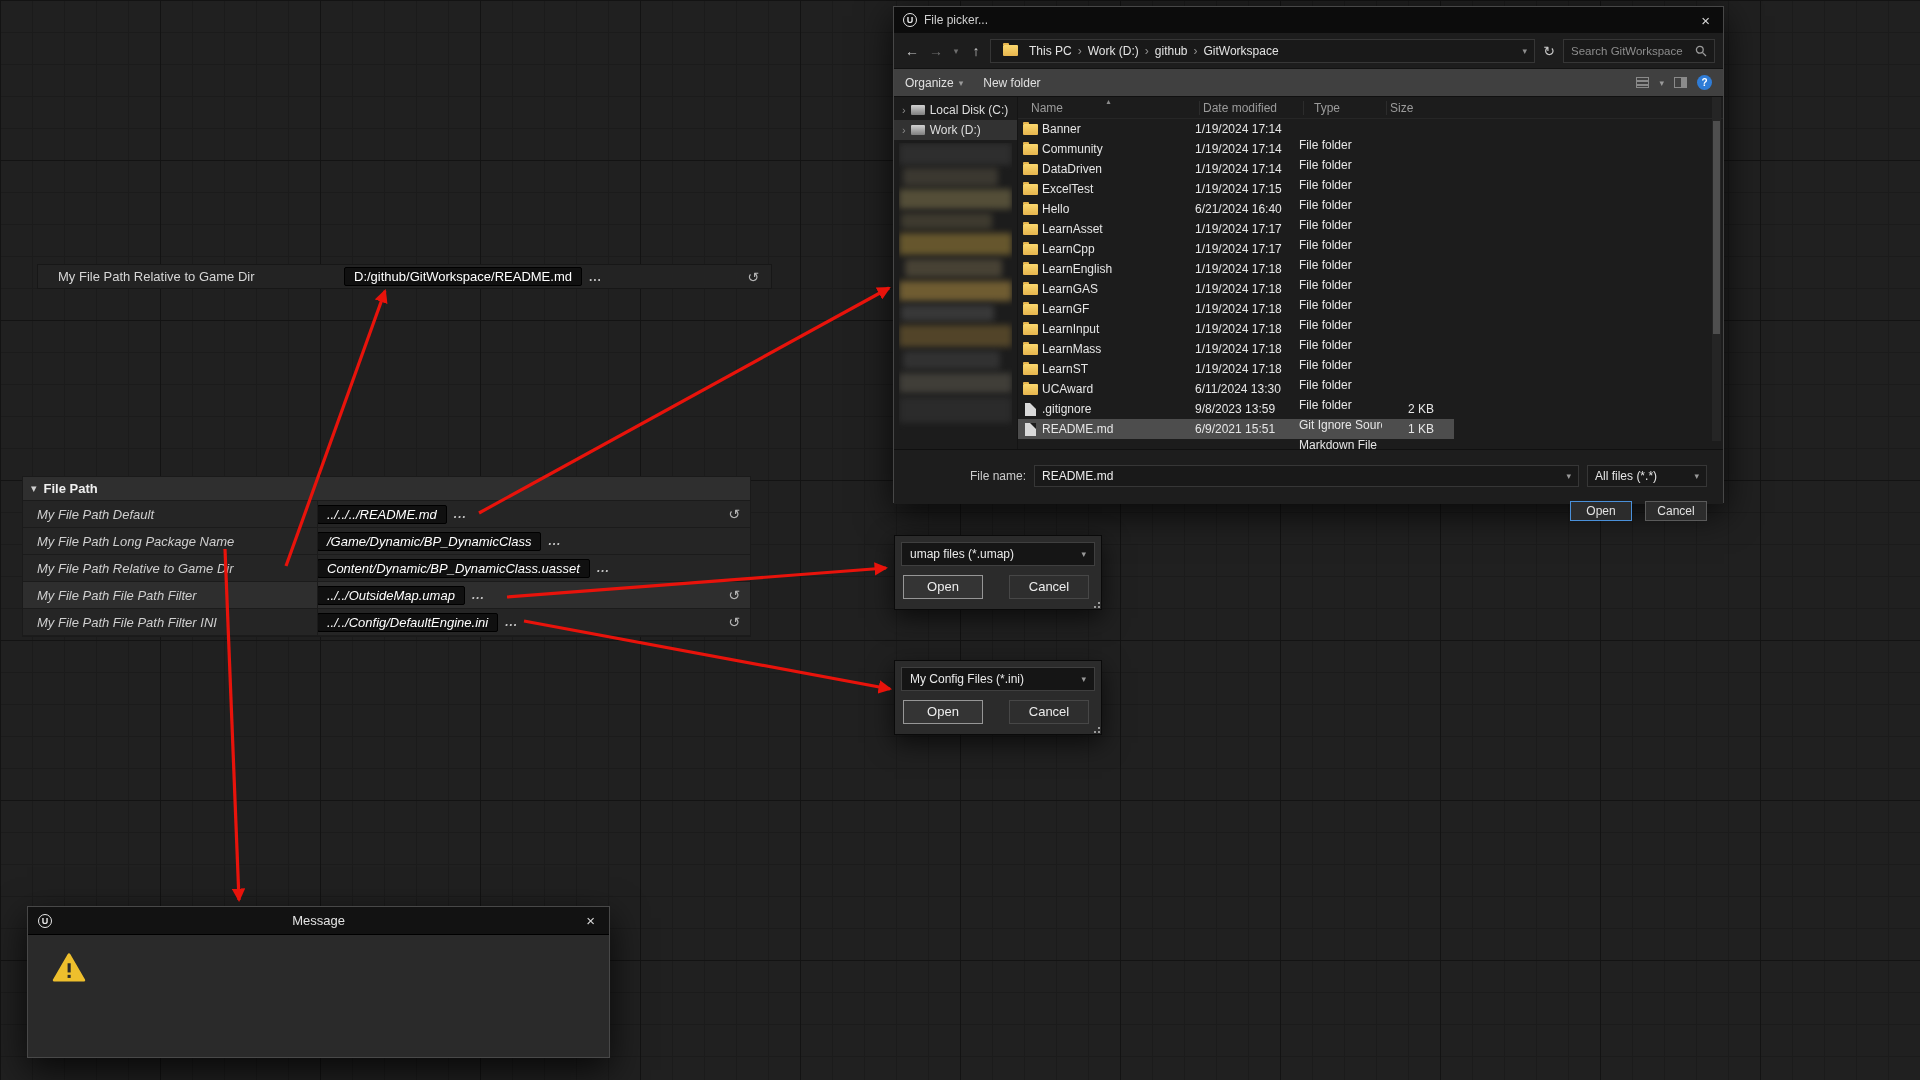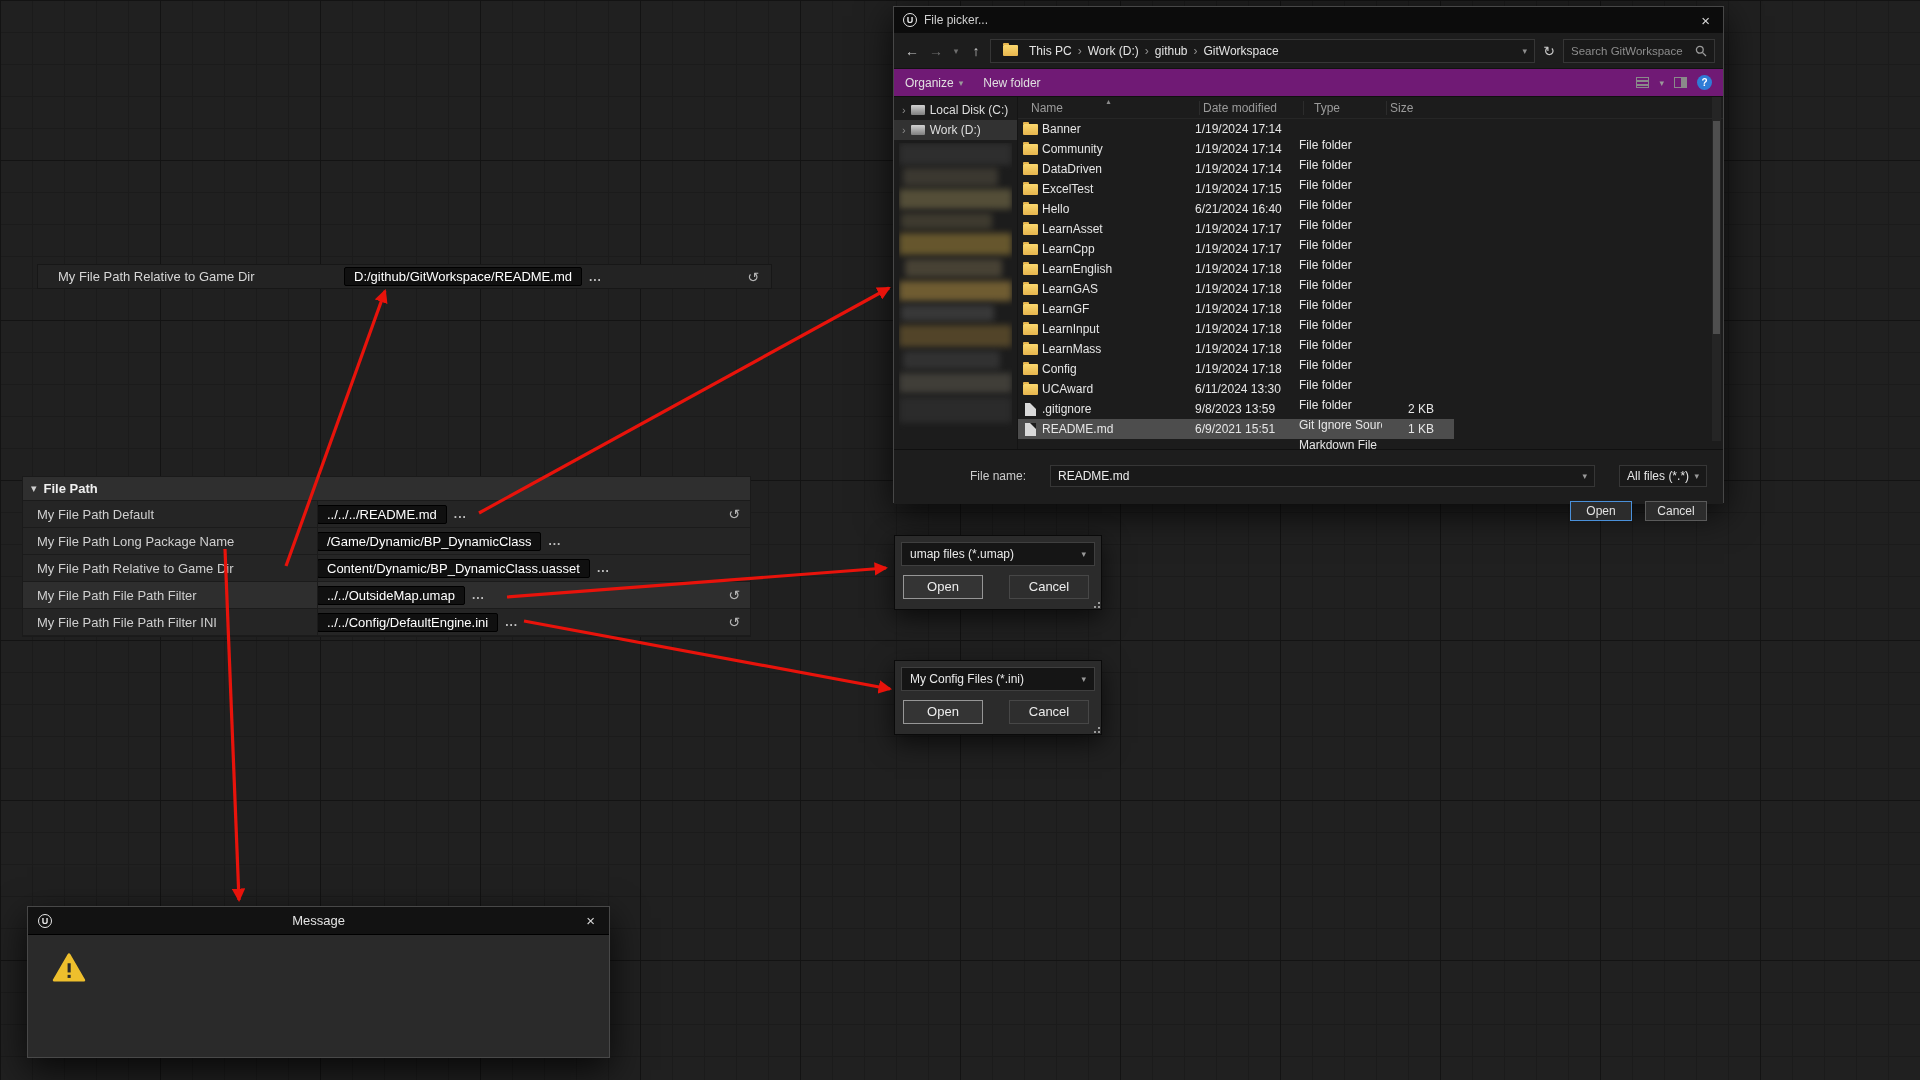--- a/index.html
+++ b/index.html
@@ -29,21 +29,21 @@
   .float-row .flabel { padding-left: 20px; width: 306px; color: #d6d6d6; font-size: 13px; flex: none; }
   .float-row .revert { margin-left: auto; margin-right: 12px; }
 
   
   .details { position: absolute; left: 22px; top: 476px; width: 729px;
     border: 1px solid #1a1a1a; z-index: 10; }
   .cat-header { height: 24px; background: #2f2f2f; display: flex; align-items: center; gap: 7px;
     padding-left: 8px; font-size: 13px; font-weight: bold; color: #efefef; border-bottom: 1px solid #1b1b1b; }
   .cat-header .exp { color: #cfcfcf; font-size: 11px; font-weight: normal; }
   .prow { display: flex; align-items: center; height: 27px; background: #252525;
-    border-bottom: 1px solid #1b1b1b; position: relative; }
+    border-bottom: 1px solid #1b1b1b; position: relative; font-style: italic; }
   .prow.hl { background: #2e2e2e; }
   .prow::before { content: ''; position: absolute; left: 294px; top: 0; bottom: 0; width: 1px; background: #1b1b1b; }
   .prow .plabel { width: 294px; padding-left: 14px; color: #cfcfcf; font-size: 13px; flex: none;
     white-space: nowrap; overflow: hidden; }
   .prow .vbox { }
   .prow .revert { margin-left: auto; margin-right: 10px; }
 
   
   .picker { position: absolute; left: 893px; top: 6px; width: 831px; height: 497px;
     background: #1f1f1f; border: 1px solid #474747; box-shadow: 0 10px 34px rgba(0,0,0,.75);
@@ -64,21 +64,21 @@
   .crumbs { display: flex; align-items: center; gap: 6px; }
   .crumb { display: flex; align-items: center; gap: 6px; color: #e3e3e3; }
   .crumb .sep { color: #8f8f8f; font-size: 12px; }
   .crumb:last-of-type .sep { display: none; }
   .addr-chev { margin-left: auto; color: #8f8f8f; font-size: 9px; }
   .search { width: 152px; height: 24px; background: #191919; border: 1px solid #363636;
     display: flex; align-items: center; padding: 0 7px; flex: none; }
   .search-text { color: #8d8d8d; font-size: 11.5px; }
   .search svg { margin-left: auto; }
 
-  .p-cmd { height: 28px; background: #701a75; display: flex; align-items: center; gap: 20px;
+  .p-cmd { height: 28px; background: #404040; display: flex; align-items: center; gap: 20px;
     padding: 0 11px; border-bottom: 1px solid #101010; }
   .cmd { color: #e0e0e0; display: flex; align-items: center; gap: 5px; }
   .cmd .chev { color: #9a9a9a; font-size: 9px; }
   .cmd-right { margin-left: auto; display: flex; align-items: center; gap: 10px; }
   .view-icon { width: 13px; height: 11px; border: 1px solid #8a8a8a;
     background: repeating-linear-gradient(to bottom, transparent 0 2px, #8a8a8a 2px 4px); }
   .pane-icon { width: 13px; height: 11px; border: 1px solid #8a8a8a;
     background: linear-gradient(to right, transparent 0 55%, #8a8a8a 55%); }
   .help-icon { width: 15px; height: 15px; border-radius: 50%; background: #2f7cd6; color: #fff;
     font-size: 10px; font-weight: bold; text-align: center; line-height: 15px; }
@@ -113,21 +113,21 @@
     border: 3px solid #1c1c1c; border-left-color: transparent; border-bottom-color: transparent; }
   .fname { width: 153px; white-space: nowrap; overflow: hidden; }
   .fdate { width: 104px; }
   .ftype { width: 83px; white-space: nowrap; overflow: hidden; margin-top: 32px; }
   .fsize { width: 60px; text-align: right; padding-right: 8px; }
 
   .vscroll { position: absolute; right: 2px; top: 0; bottom: 8px; width: 9px; background: #252525; }
   .vscroll .thumb { position: absolute; left: 1px; right: 1px; top: 24px; height: 62%; background: #4e4e4e; }
 
   .p-bottom { height: 55px; background: #1d1d1d; border-top: 1px solid #101010; padding: 6px 16px 0 16px; }
-  .fn-row { display: flex; align-items: center; gap: 24px; height: 40px; }
+  .fn-row { display: flex; align-items: center; gap: 8px; height: 40px; }
   .fn-label { color: #cccccc; margin-left: 60px; flex: none; }
   .fn-combo { width: 545px; height: 22px; background: #191919; border: 1px solid #363636;
     display: flex; align-items: center; padding: 0 7px; }
   .fn-input { flex: 1; background: transparent; border: none; outline: none; color: #ececec;
     font-size: 12px; font-family: inherit; }
   .ft-combo { flex: 1; height: 22px; background: #191919; border: 1px solid #363636;
     display: flex; align-items: center; padding: 0 7px; color: #e6e6e6; }
   .combo-chev { margin-left: auto; color: #9a9a9a; font-size: 9px; }
   .btn-row { display: flex; justify-content: flex-end; gap: 13px; margin-top: 5px; }
   .win-btn { width: 62px; height: 20px; line-height: 18px; text-align: center; background: #2c2c2c;
@@ -422,21 +422,21 @@
             <div class="frow kind-folder">
               <span class="ficon"></span>
               <span class="fname">LearnMass</span>
               <span class="fdate">1/19/2024 17:18</span>
               <span class="ftype">File folder</span>
               <span class="fsize"></span>
             </div>
 
             <div class="frow kind-folder">
               <span class="ficon"></span>
-              <span class="fname">Config</span>
+              <span class="fname">LearnST</span>
               <span class="fdate">1/19/2024 17:18</span>
               <span class="ftype">File folder</span>
               <span class="fsize"></span>
             </div>
 
             <div class="frow kind-folder">
               <span class="ficon"></span>
               <span class="fname">UCAward</span>
               <span class="fdate">6/11/2024 13:30</span>
               <span class="ftype">File folder</span>

